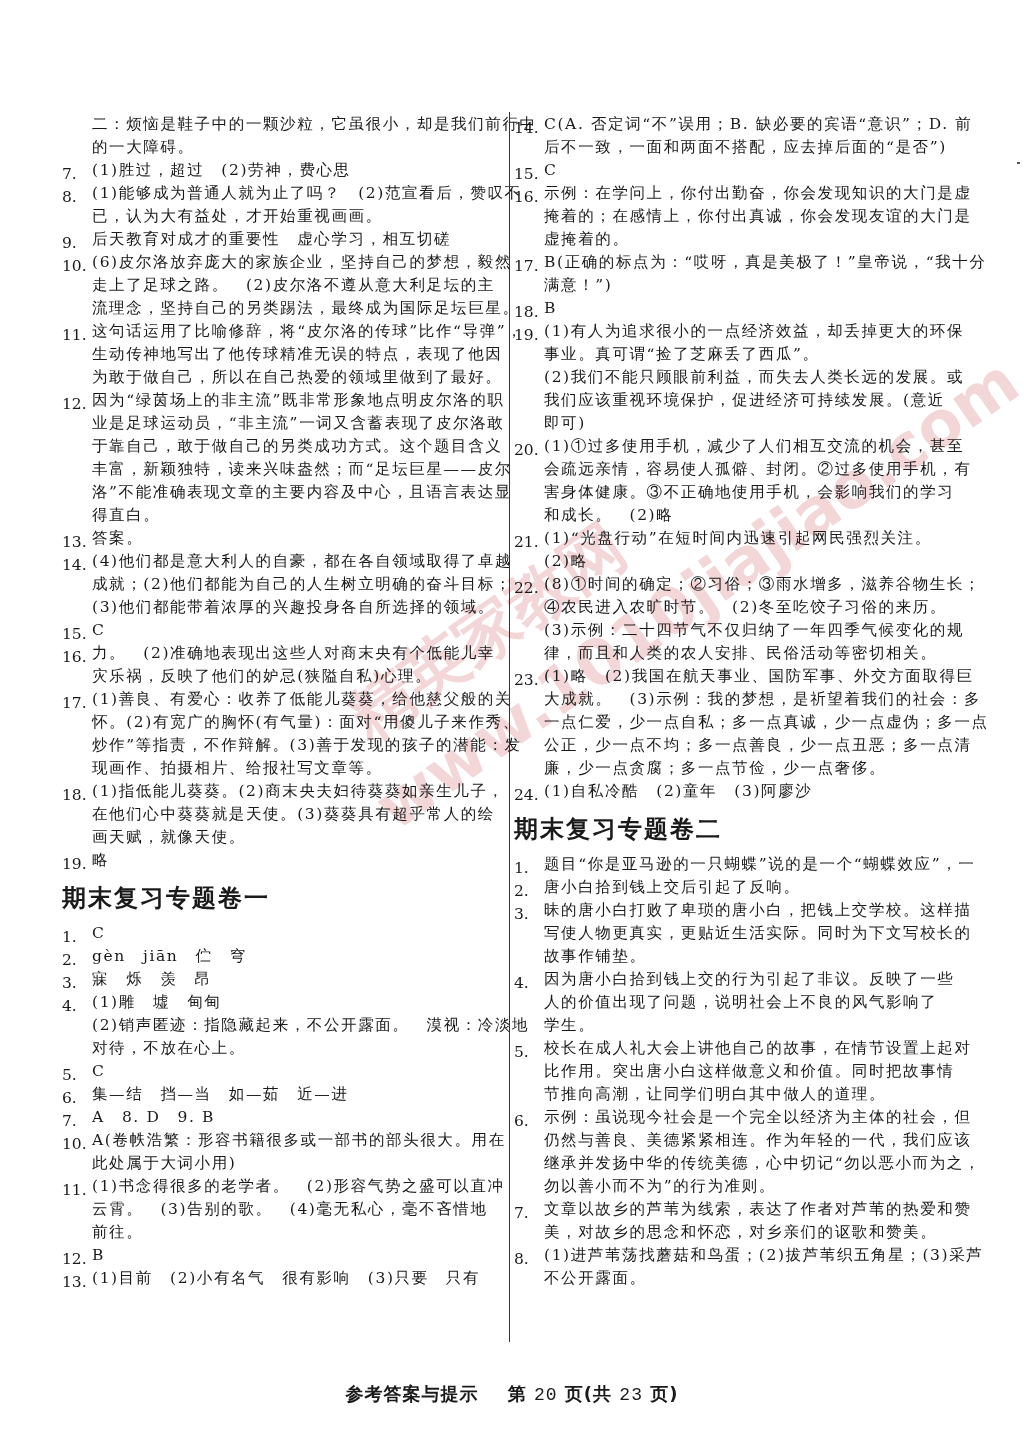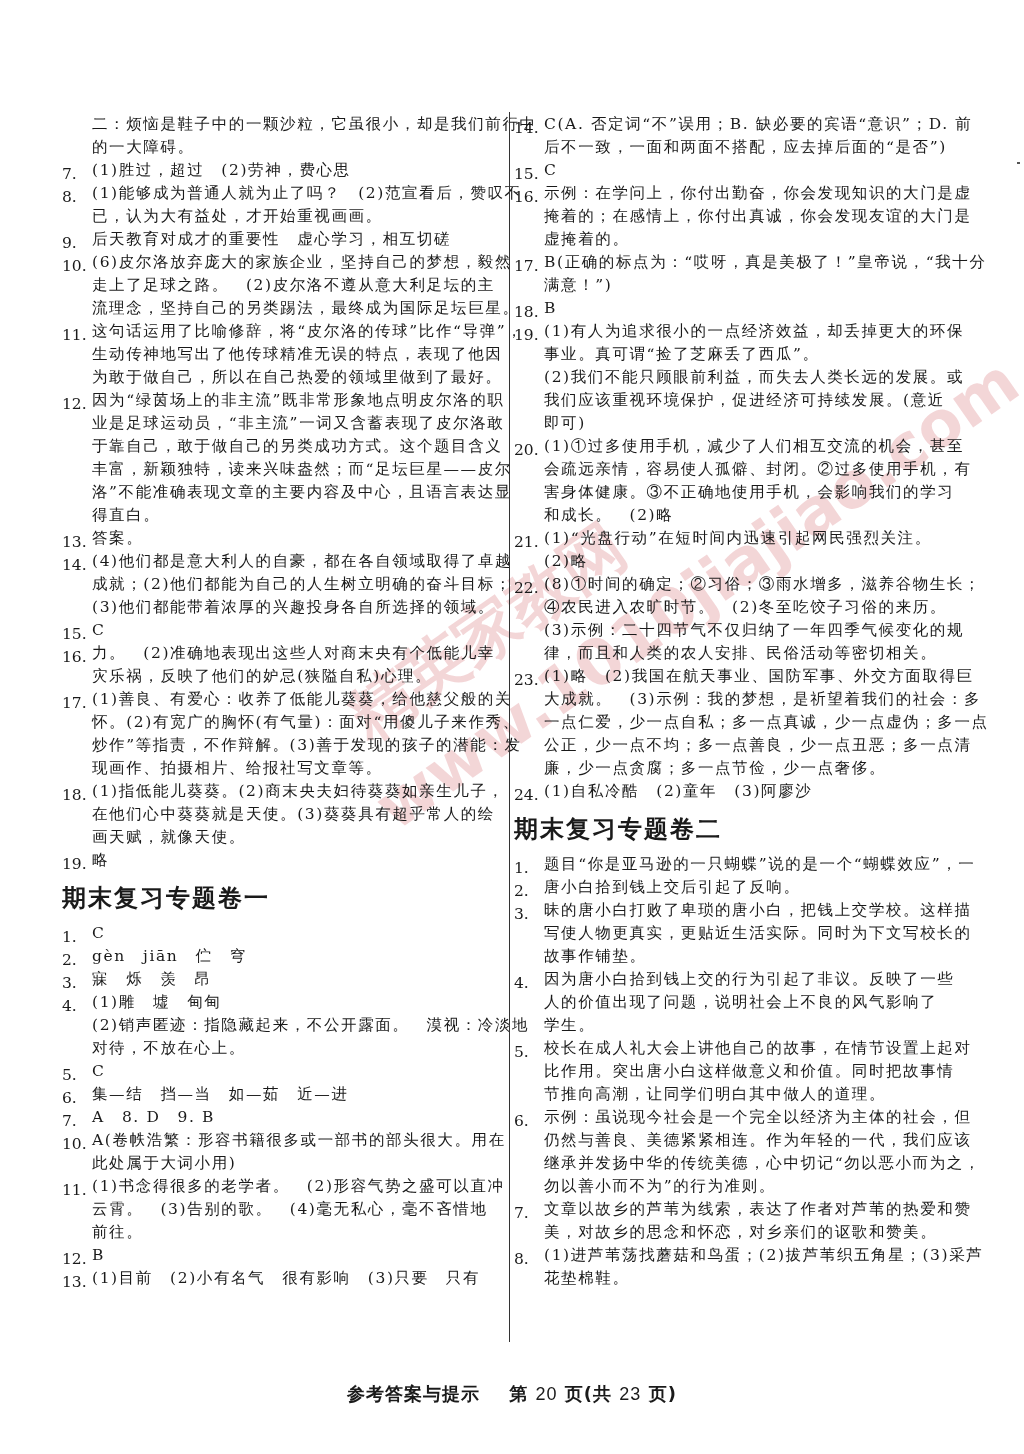--- a/index.html
+++ b/index.html
@@ -25,21 +25,21 @@
   .heading {
     font-family: "DejaVu Sans", "Liberation Sans", sans-serif;
     font-weight: bold; font-size: 24px; text-align: left;
     letter-spacing: 2px; line-height: 32px; margin: 10px 0 8px 0;
   }
   .footer {
     position: absolute; top: 1382px; left: 0; width: 1024px; text-align: center;
     font-family: "DejaVu Sans", "Liberation Sans", sans-serif;
     font-weight: bold; font-size: 18px; letter-spacing: 1px;
   }
-  .footer .pn { font-weight: normal; font-family: Liberation Sans, sans-serif; }
+  .footer .pn { font-weight: normal; font-family: Liberation Mono, monospace; }
   .watermark {
     position: absolute; left: 380px; top: 560px; width: 380px; height: 380px;
     transform: rotate(-35deg); opacity: 0.18; color: #c0202a;
     font-family: "DejaVu Sans", sans-serif; font-weight: bold; font-size: 64px;
     text-align: center; line-height: 90px; pointer-events: none;
   }
   .tick { position: absolute; left: 1017px; top: 162px; width: 3px; height: 2px; background: #555; }
 </style>
 </head>
 <body>
@@ -284,21 +284,21 @@
           <span class="line">勿以善小而不为”的行为准则。</span>
         </div>
         <div class="item">
           <span class="num">7.</span>
           <span class="line">文章以故乡的芦苇为线索，表达了作者对芦苇的热爱和赞</span>
           <span class="line">美，对故乡的思念和怀恋，对乡亲们的讴歌和赞美。</span>
         </div>
         <div class="item">
           <span class="num">8.</span>
           <span class="line">(1)进芦苇荡找蘑菇和鸟蛋；(2)拔芦苇织五角星；(3)采芦</span>
-          <span class="line">花垫棉鞋。</span>
+          <span class="line">不公开露面。</span>
         </div>
       </div>
   </div>
 
   <div class="tick"></div>
 
   <div class="footer">
     <span>参考答案与提示</span>
     <span>&nbsp;&nbsp;</span>
     <span>第</span>

